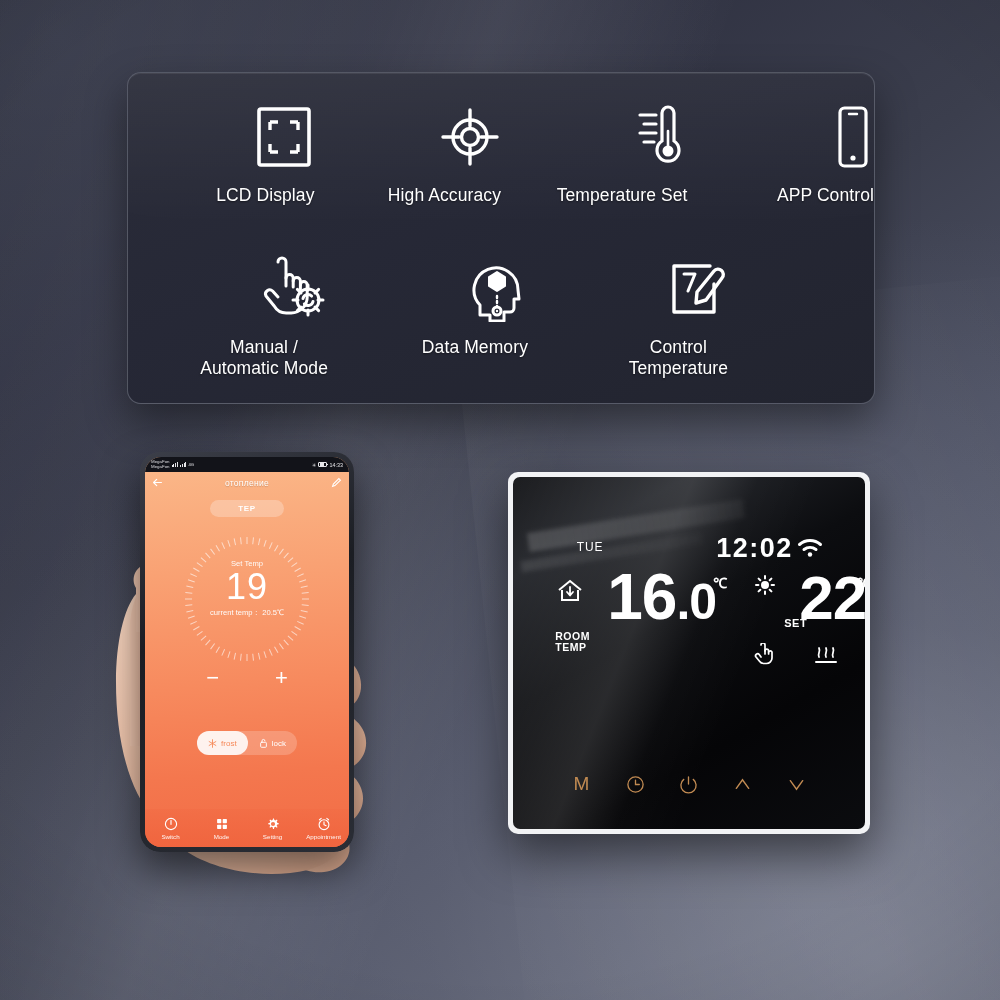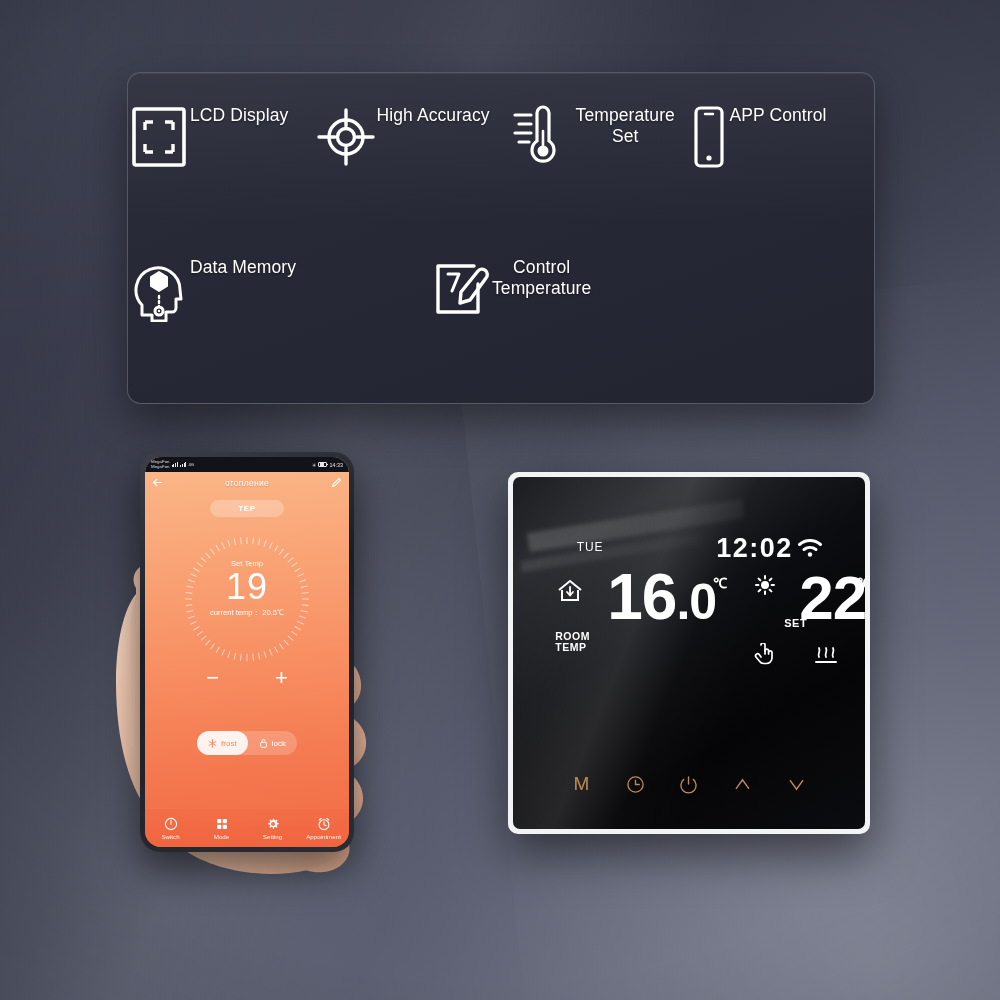--- a/index.html
+++ b/index.html
@@ -40,21 +40,21 @@
   }
   .panel-gloss{
     position:absolute;left:0;top:0;right:0;height:46%;
     border-radius:14px 14px 40% 40%/14px 14px 14px 14px;
     background:linear-gradient(180deg,rgba(255,255,255,.055),rgba(255,255,255,0));
     pointer-events:none;
   }
   .feat-row{position:absolute;display:flex;}
   .row1{left:0;top:24px;width:746px;}
   .row2{left:0;top:176px;width:600px;}
-  .feat{flex:1;display:flex;flex-direction:row;align-items:flex-start;}
+  .feat{flex:1;display:flex;flex-direction:column;align-items:flex-end;}
   .feat-ico{height:80px;display:flex;align-items:center;justify-content:center;}
   .feat-ico svg{display:block;}
   .feat-lbl{
     margin-top:8px;color:#fff;font-size:17.5px;line-height:1.22;
     text-align:center;letter-spacing:.1px;font-weight:400;
     text-shadow:0 1px 2px rgba(0,0,0,.5);
   }
 
   
   .phone-wrap{position:absolute;left:140px;top:452px;width:214px;height:400px;}
@@ -230,20 +230,37 @@
             <path d="M17 9 H25" stroke-width="2.4" stroke-linecap="round"></path>
             <circle cx="21" cy="53" r="2.6" fill="#fff" stroke="none"></circle>
           </svg>
         </div>
         <div class="feat-lbl">APP Control</div>
       </div>
     </div>
 
     <div class="feat-row row2">
 
+      <div class="feat">
+        <div class="feat-ico">
+          <svg width="72" height="66" viewBox="0 0 72 66" fill="none" stroke="#fff" stroke-width="3" stroke-linejoin="round" stroke-linecap="round">
+            <path d="M22 6 a4 4 0 0 1 8 0 v24"></path>
+            <path d="M30 22 a3.6 3.6 0 0 1 7.2 0 v9"></path>
+            <path d="M37.2 25 a3.6 3.6 0 0 1 7.2 0 v8"></path>
+            <path d="M44.4 29 a3.4 3.4 0 0 1 6.8 0 v12 a16 16 0 0 1 -16 16 h-5 a14 14 0 0 1 -12 -7 L10 40 a4.2 4.2 0 0 1 6.6 -5 L22 41"></path>
+            <circle cx="52" cy="44" r="11"></circle>
+            <path d="M52 29 v5 M52 54 v5 M37 44 h5 M62 44 h5 M41.4 33.4 l3.6 3.6 M59 51 l3.6 3.6 M62.6 33.4 l-3.6 3.6 M45 51 l-3.6 3.6"></path>
+            <path d="M47 42.5 a5 5 0 0 1 8.6 -2.4 M57 45.5 a5 5 0 0 1 -8.6 2.4"></path>
+          </svg>
+        </div>
+        <div class="feat-lbl">
+          <span>Manual /</span><br>
+          <span>Automatic Mode</span>
+        </div>
+      </div>
 
       <div class="feat">
         <div class="feat-ico">
           <svg width="62" height="66" viewBox="0 0 62 66" fill="none" stroke="#fff" stroke-width="3" stroke-linejoin="round" stroke-linecap="round">
             <path d="M52 34 a22 22 0 1 0 -38 15 v10 h10 v6 h14 v-9 h6 a4 4 0 0 0 4 -4 v-9 h5 z"></path>
             <path d="M31 16 l8 5 v9 l-8 5 l-8 -5 v-9 z" fill="#fff" stroke="#fff" stroke-width="2"></path>
             <path d="M31 40 v2 M31 45 v2 M31 50 v1" stroke-width="2.4"></path>
             <circle cx="31" cy="55" r="4"></circle>
             <circle cx="31" cy="55" r="1.2" fill="#fff" stroke="none"></circle>
           </svg>

